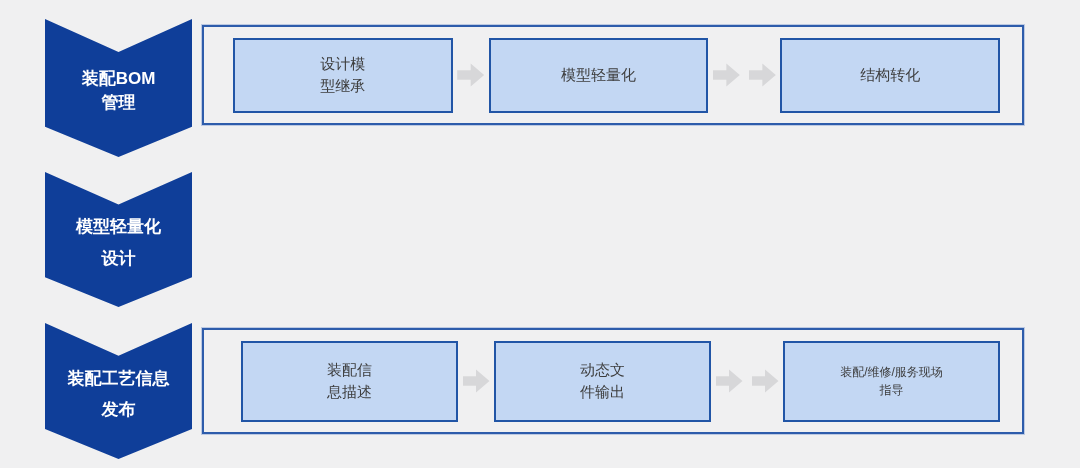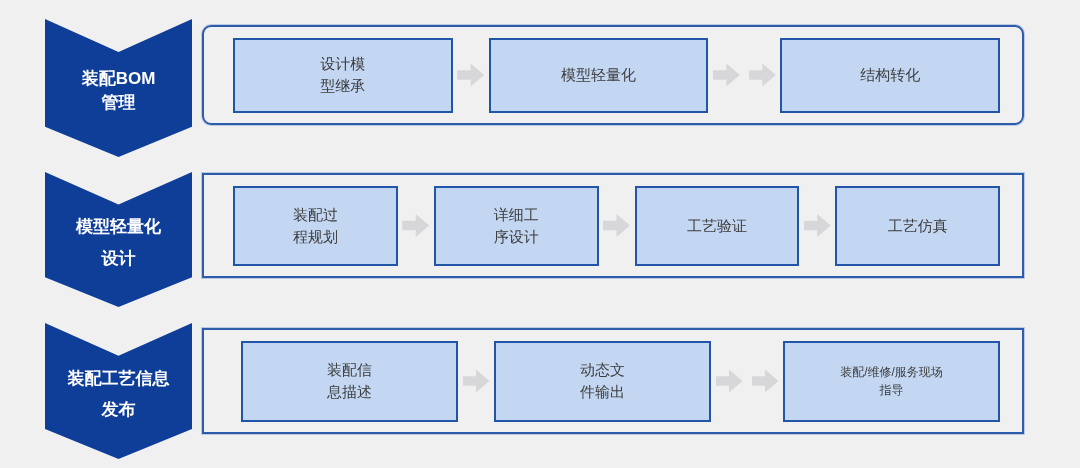--- a/index.html
+++ b/index.html
@@ -46,21 +46,21 @@
     left: 202px;
     width: 822px;
     border: 2px solid #2d5cab;
     box-shadow: 0 0 0 1px #bcc9e2;
     box-sizing: border-box;
     background: transparent;
     display: flex;
     align-items: center;
     padding: 0 22px 0 29px;
   }
-  .band.r1 { top: 25px;  height: 100px; border-radius: 9px; }
+  .band.r1 { top: 25px;  height: 100px; }
   .band.r2 { top: 173px; height: 105px; }
   .band.r3 { top: 328px; height: 106px; padding-left: 37px; }
 
   
   .step {
     flex: 1 1 0;
     height: calc(100% - 21px);
     background: #c3d7f3;
     border: 2px solid #2155a6;
     box-sizing: border-box;
@@ -115,39 +115,20 @@
     <div class="arrow"></div>
     <div class="step">
       <span class="step-text">结构转化</span>
     </div>
   </div>
 
   <div class="chevron r2">
     <span class="chevron-label">模型轻量化
 设计</span>
   </div>
-  <div class="band r2">
-    <div class="step">
-      <span class="step-text">装配过
-程规划</span>
-    </div>
-    <div class="arrow"></div>
-    <div class="step">
-      <span class="step-text">详细工
-序设计</span>
-    </div>
-    <div class="arrow"></div>
-    <div class="step">
-      <span class="step-text">工艺验证</span>
-    </div>
-    <div class="arrow"></div>
-    <div class="step">
-      <span class="step-text">工艺仿真</span>
-    </div>
-  </div>
 
   <div class="chevron r3">
     <span class="chevron-label">装配工艺信息
 发布</span>
   </div>
   <div class="band r3">
     <div class="step">
       <span class="step-text">装配信
 息描述</span>
     </div>

